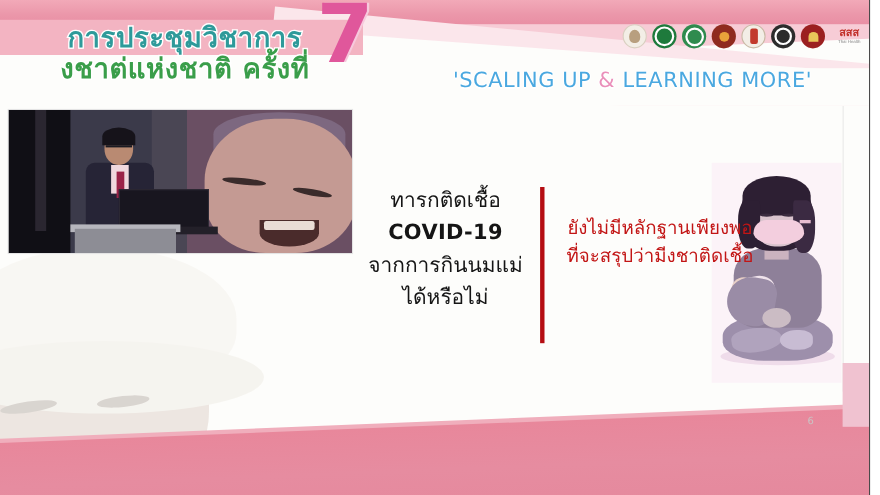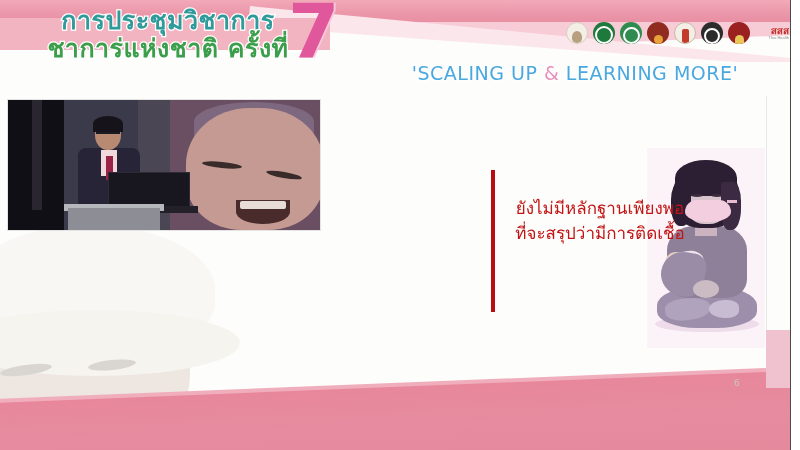--- a/index.html
+++ b/index.html
@@ -50,21 +50,21 @@
   .hdr-pinkstrip-l {
     position:absolute; left:0; top:18px; width:330px; height:36px;
     background:#f3b4c2;
   }
   .hdr-white-l {
     position:absolute; left:0; top:50px; width:340px; height:46px;
     background:#fdfdfb;
   }
   
   .conf-title {
-    position:absolute; left:18px; top:8px; width:300px; z-index:14;
+    position:absolute; left:18px; top:22px; width:300px; z-index:14;
     text-align:center;
   }
   .conf-l1, .conf-l2 {
     font-family:"DejaVu Sans", sans-serif;
     font-weight:bold; letter-spacing:0.5px; line-height:1;
     white-space:nowrap;
   }
   .conf-l1 {
     font-size:25px; color:#2e9a9a;
     -webkit-text-stroke:2.5px #ffffff; paint-order:stroke fill;
@@ -94,21 +94,21 @@
     letter-spacing:0.5px; white-space:nowrap;
     text-shadow:0 1.5px 0 #ffffff, 0 -1px 0 #ffffff, 1px 0 0 #ffffff, -1px 0 0 #ffffff;
   }
   .tagline .amp { color:#ea8fba; }
   
   .logo-row {
     position:absolute; left:566px; top:22px; z-index:15;
     display:flex; align-items:center; gap:5px;
   }
   .logo { width:22px; height:22px; border-radius:50%; position:relative;
-          display:flex; align-items:flex-end; justify-content:center;
+          display:flex; align-items:center; justify-content:center;
           font-size:8px; color:#fff; overflow:hidden; }
   .logo.l1 { background:#f3eee6; border:1px solid #d9cfc0; }
   .logo.l1::after { content:""; position:absolute; width:10px; height:12px;
         background:#b89f7f; border-radius:50% 50% 40% 40%; }
   .logo.l2 { background:#1e7a3c; }
   .logo.l2::after { content:""; position:absolute; width:14px; height:14px;
         border:2px solid #fff; border-radius:50%; }
   .logo.l3 { background:#2f8b4e; }
   .logo.l3::after { content:""; position:absolute; width:13px; height:13px;
         border:2px solid #fff; border-radius:50%; }
@@ -332,21 +332,21 @@
     <div class="hdr-band-diag3"></div>
     <div class="hdr-white-base"></div>
     <div class="hdr-pinkstrip-l"></div>
     <div class="hdr-white-l"></div>
   </div>
 
   <div class="big-seven">7</div>
 
   <div class="conf-title">
     <div class="conf-l1">การประชุมวิชาการ</div>
-    <div class="conf-l2">ชาการ่แห่งชาติ ครั้งที่</div>
+    <div class="conf-l2">งชาต่แห่งชาติ ครั้งที่</div>
   </div>
 
   <div class="tagline">
     <span>'SCALING UP </span><span class="amp">&amp;</span><span> LEARNING MORE'</span>
   </div>
 
   <div class="logo-row">
     <div class="logo l1"></div>
     <div class="logo l2"></div>
     <div class="logo l3"></div>
@@ -378,20 +378,26 @@
     <div class="pi-man-tie"></div>
     <div class="pi-man-head"></div>
     <div class="pi-man-hair"></div>
     <div class="pi-man-glass"></div>
     <div class="pi-laptop"></div>
     <div class="pi-laptop-base"></div>
     <div class="pi-podium-top"></div>
     <div class="pi-podium"></div>
   </div>
 
+  <div class="q-block">
+    <div class="q-line">ทารกติดเชื้อ</div>
+    <div class="q-line en">COVID-19</div>
+    <div class="q-line">จากการกินนมแม่</div>
+    <div class="q-line">ได้หรือไม่</div>
+  </div>
 
   <div class="red-bar"></div>
 
   <div class="illus">
     <div class="il-shadow"></div>
     <div class="il-legs"></div>
     <div class="il-leg-fold"></div>
     <div class="il-foot"></div>
     <div class="il-body"></div>
     <div class="il-baby"></div>
@@ -405,21 +411,21 @@
     <div class="il-hair-side-l"></div>
     <div class="il-hair-side-r"></div>
     <div class="il-eye-l"></div>
     <div class="il-eye-r"></div>
     <div class="il-mask"></div>
     <div class="il-mask-strap"></div>
   </div>
 
   <div class="a-block">
     <div class="a-line">ยังไม่มีหลักฐานเพียงพอ</div>
-    <div class="a-line">ที่จะสรุปว่ามีการติดเชื้อ</div>
+    <div class="a-line">ที่จะสรุปว่ามีงชาติดเชื้อ</div>
   </div>
 
   <div class="page-num">6</div>
 
   <div class="side-pink"></div>
 
   <div class="btm-band-light"></div>
   <div class="btm-band2"></div>
   <div class="btm-band"></div>
 

